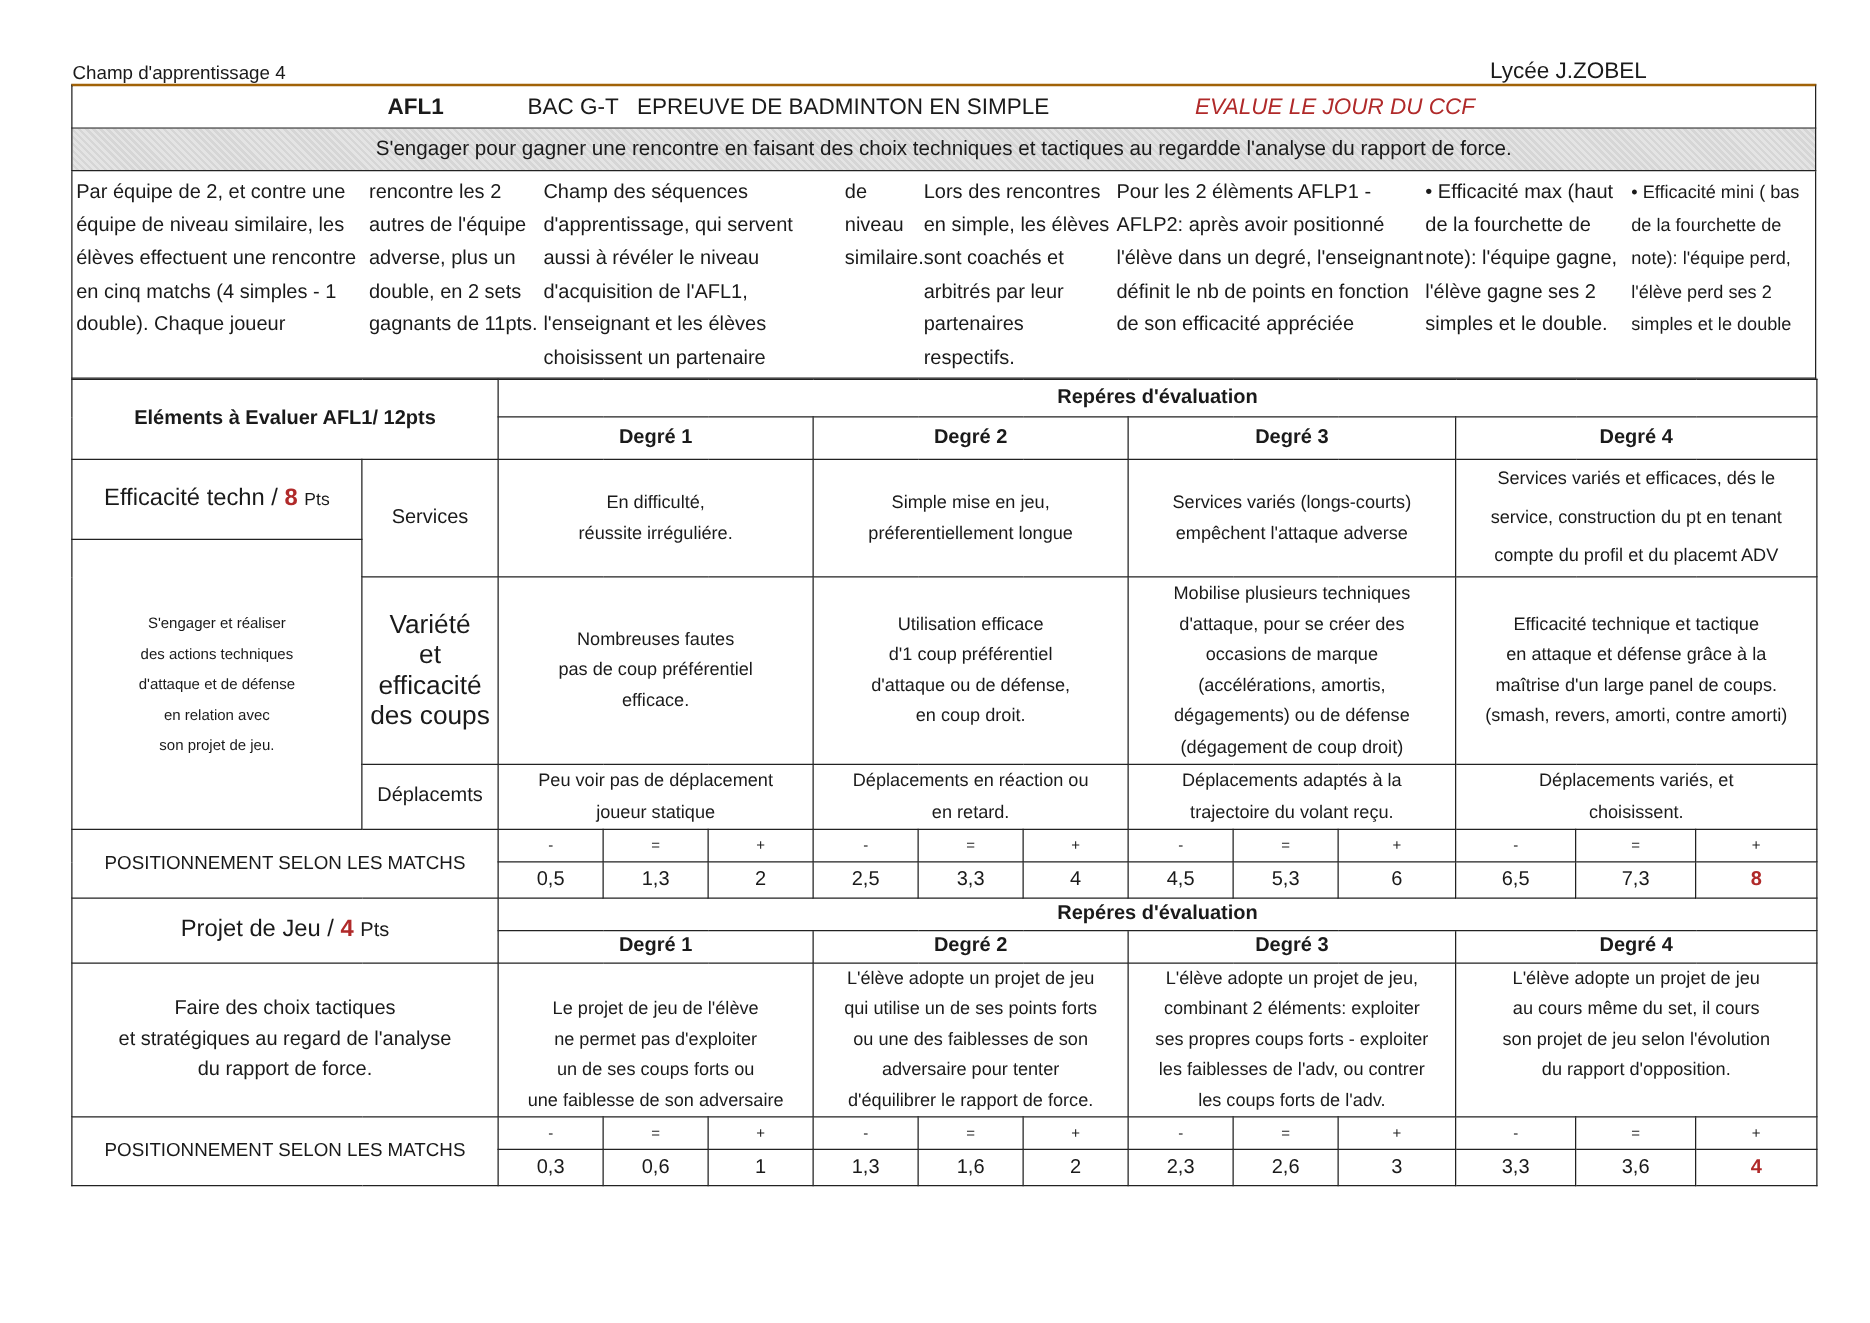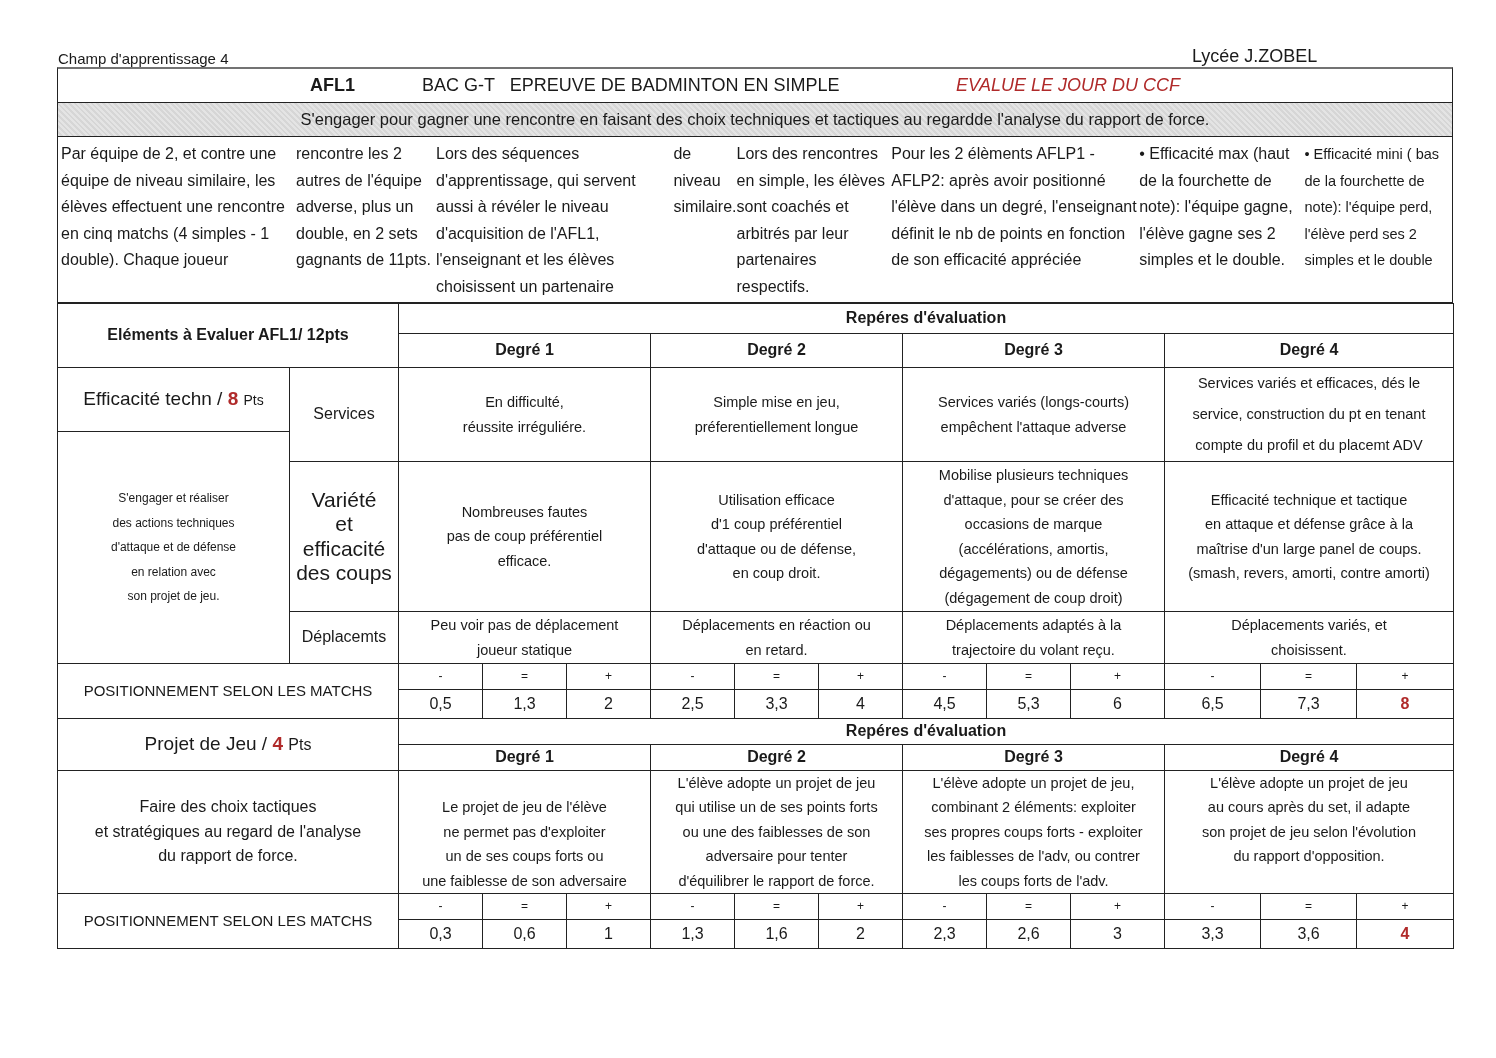--- a/index.html
+++ b/index.html
@@ -2,21 +2,21 @@
 <html><head>
 <meta charset="utf-8">
 <style>
   html, body { margin: 0; padding: 0; background: #ffffff; }
   body { width: 1496px; height: 1058px; position: relative; overflow: hidden;
          font-family: "Liberation Sans", "DejaVu Sans", sans-serif; color: #1a1a1a; }
   .hdr-left { position: absolute; left: 58px; top: 50px; font-size: 15px; }
   .hdr-right { position: absolute; left: 1192px; top: 46px; font-size: 18px; }
   .sheet { position: absolute; left: 57px; top: 67px; width: 1396px; }
   .row { display: flex; border: 1.5px solid #222; border-top: none; box-sizing: border-box; }
-  .row.first { border-top: 2px solid #737373; justify-content: center; }
+  .row.first { border-top: 2px solid #a16207; justify-content: center; }
   .title-row { height: 36px; align-items: center; font-size: 18px; }
   .title-row .afl { position: absolute; left: 252px; font-weight: bold; }
   .title-row .bac { position: absolute; left: 364px; }
   .title-row .eval { position: absolute; left: 898px; color: #b02a2a; font-weight: normal; font-style: italic; }
   .title-inner { position: relative; width: 100%; height: 100%; display: flex; align-items: center; }
   .subtitle-row { height: 34px; align-items: center; justify-content: center; font-size: 16.5px;
                   background: repeating-linear-gradient(45deg, #e4e4e4 0 2px, #d6d6d6 2px 4px); }
   .desc { padding: 4px 4px 2px 3px; font-size: 16px; line-height: 26.5px; flex-direction: row; display: flex; }
   .desc .small { font-size: 14.5px; }
   table.grid { border-collapse: collapse; width: 1396px; table-layout: fixed; font-size: 14.5px; }
@@ -41,21 +41,21 @@
       <span class="bac" style="white-space:pre;">BAC G-T   EPREUVE DE BADMINTON EN SIMPLE</span>
       <span class="eval">EVALUE LE JOUR DU CCF</span>
     </div>
   </div>
   <div class="row subtitle-row">
     <span>S'engager pour gagner une rencontre en faisant des choix techniques et tactiques au regardde l'analyse du rapport de force.</span>
   </div>
   <div class="row desc">
     <div>Par équipe de 2, et contre une équipe de niveau similaire, les élèves effectuent une rencontre en cinq matchs (4 simples - 1 double). Chaque joueur</div>
     <div>rencontre les 2 autres de l'équipe adverse, plus un double, en 2 sets gagnants de 11pts.</div>
-    <div>Lors des séquences d'apprentissage, qui servent aussi à révéler le niveau d'acquisition de l'AFL1, l'enseignant et les élèves choisissent un partenaire</div>
+    <div>Champ des séquences d'apprentissage, qui servent aussi à révéler le niveau d'acquisition de l'AFL1, l'enseignant et les élèves choisissent un partenaire</div>
     <div>de niveau similaire.</div>
     <div>Lors des rencontres en simple, les élèves sont coachés et arbitrés par leur partenaires respectifs.</div>
     <div>Pour les 2 élèments AFLP1 - AFLP2: après avoir positionné l'élève dans un degré, l'enseignant définit le nb de points en fonction de son efficacité appréciée</div>
     <div>• Efficacité max (haut de la fourchette de note): l'équipe gagne, l'élève gagne ses 2 simples et le double.</div>
     <div class="small">• Efficacité mini ( bas de la fourchette de note): l'équipe perd, l'élève perd ses 2 simples et le double</div>
   </div>
 
   <table class="grid">
     <colgroup>
       <col style="width:232px">
@@ -235,21 +235,21 @@
       </td>
       <td colspan="3">
         <div>L'élève adopte un projet de jeu,</div>
         <div>combinant 2 éléments: exploiter</div>
         <div>ses propres coups forts - exploiter</div>
         <div>les faiblesses de l'adv, ou contrer</div>
         <div>les coups forts de l'adv.</div>
       </td>
       <td colspan="3" style="vertical-align:top">
         <div>L'élève adopte un projet de jeu</div>
-        <div>au cours après du set, il adapte</div>
+        <div>au cours même du set, il cours</div>
         <div>son projet de jeu selon l'évolution</div>
         <div>du rapport d'opposition.</div>
       </td>
     </tr>
 
     <tr class="sign">
       <td colspan="2" rowspan="2" style="font-size:15px">POSITIONNEMENT SELON LES MATCHS</td>
       <td>-</td>
       <td>=</td>
       <td>+</td>

